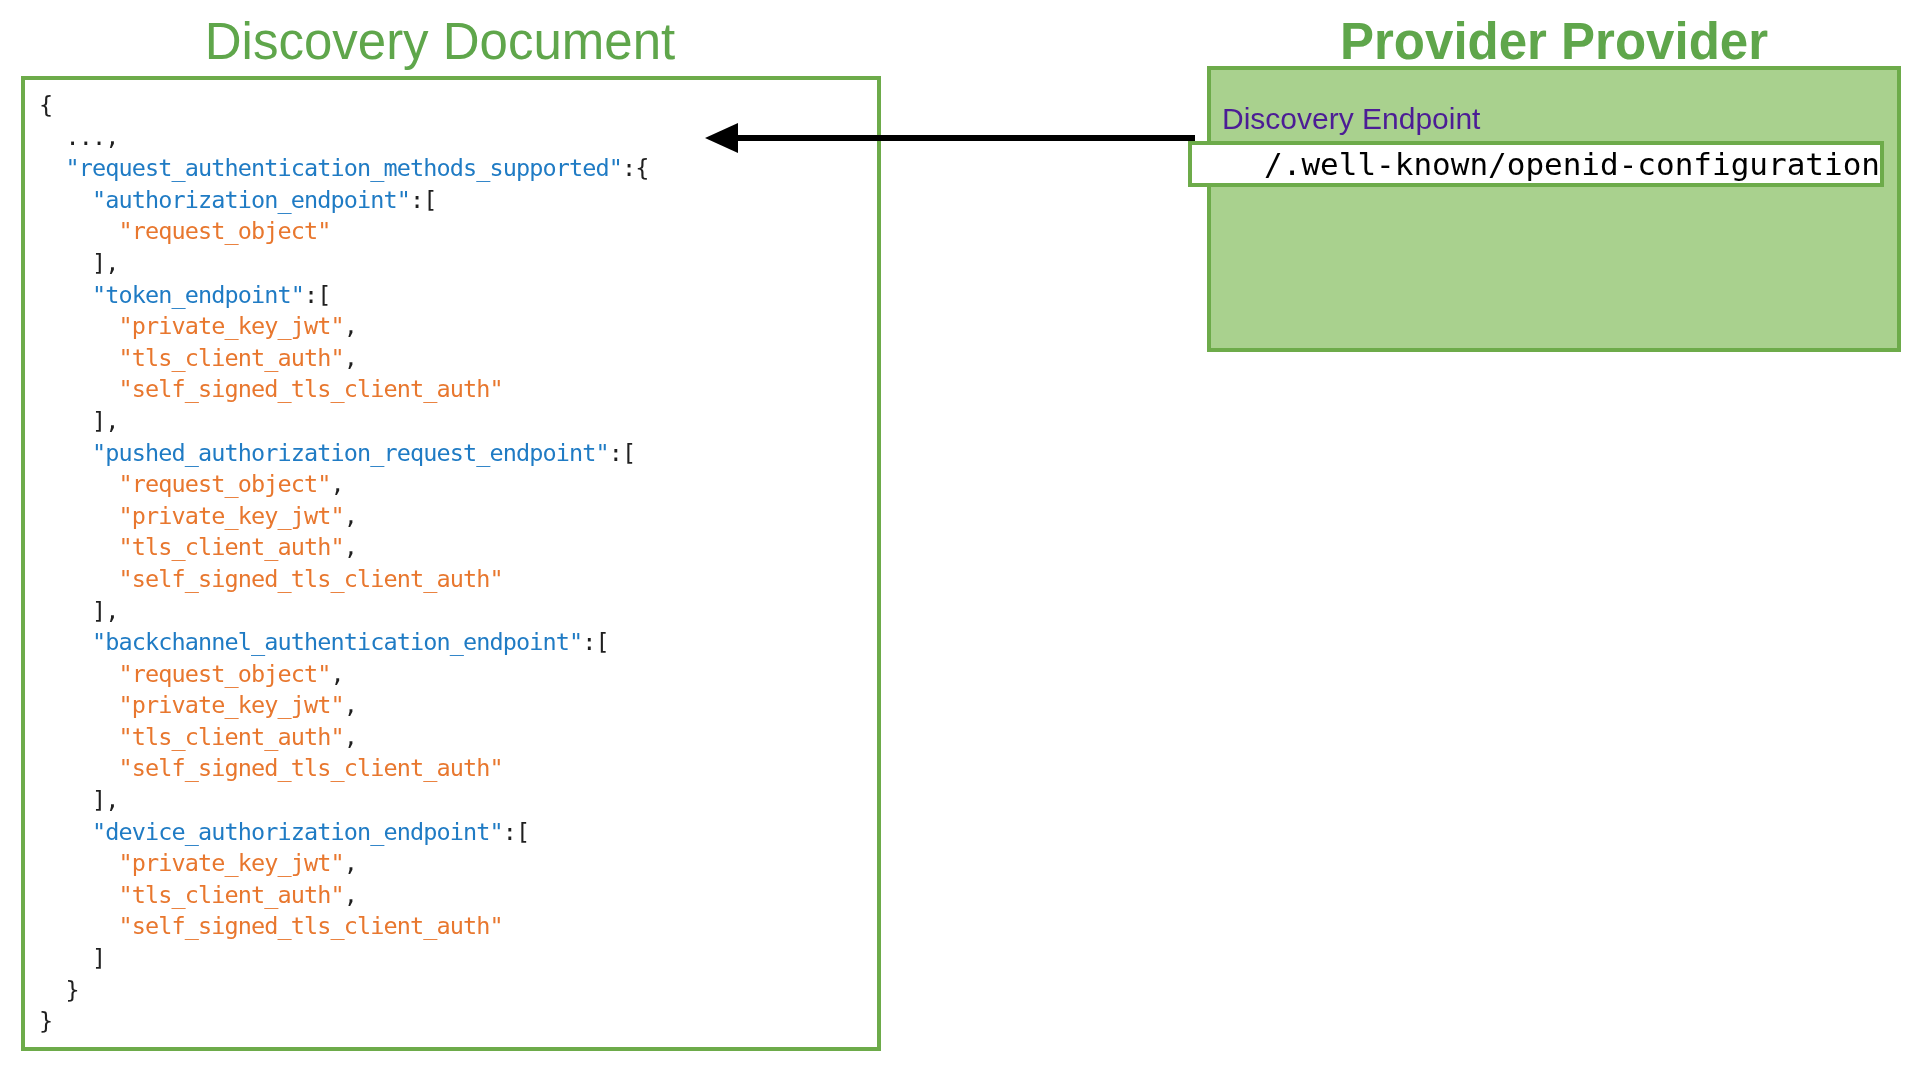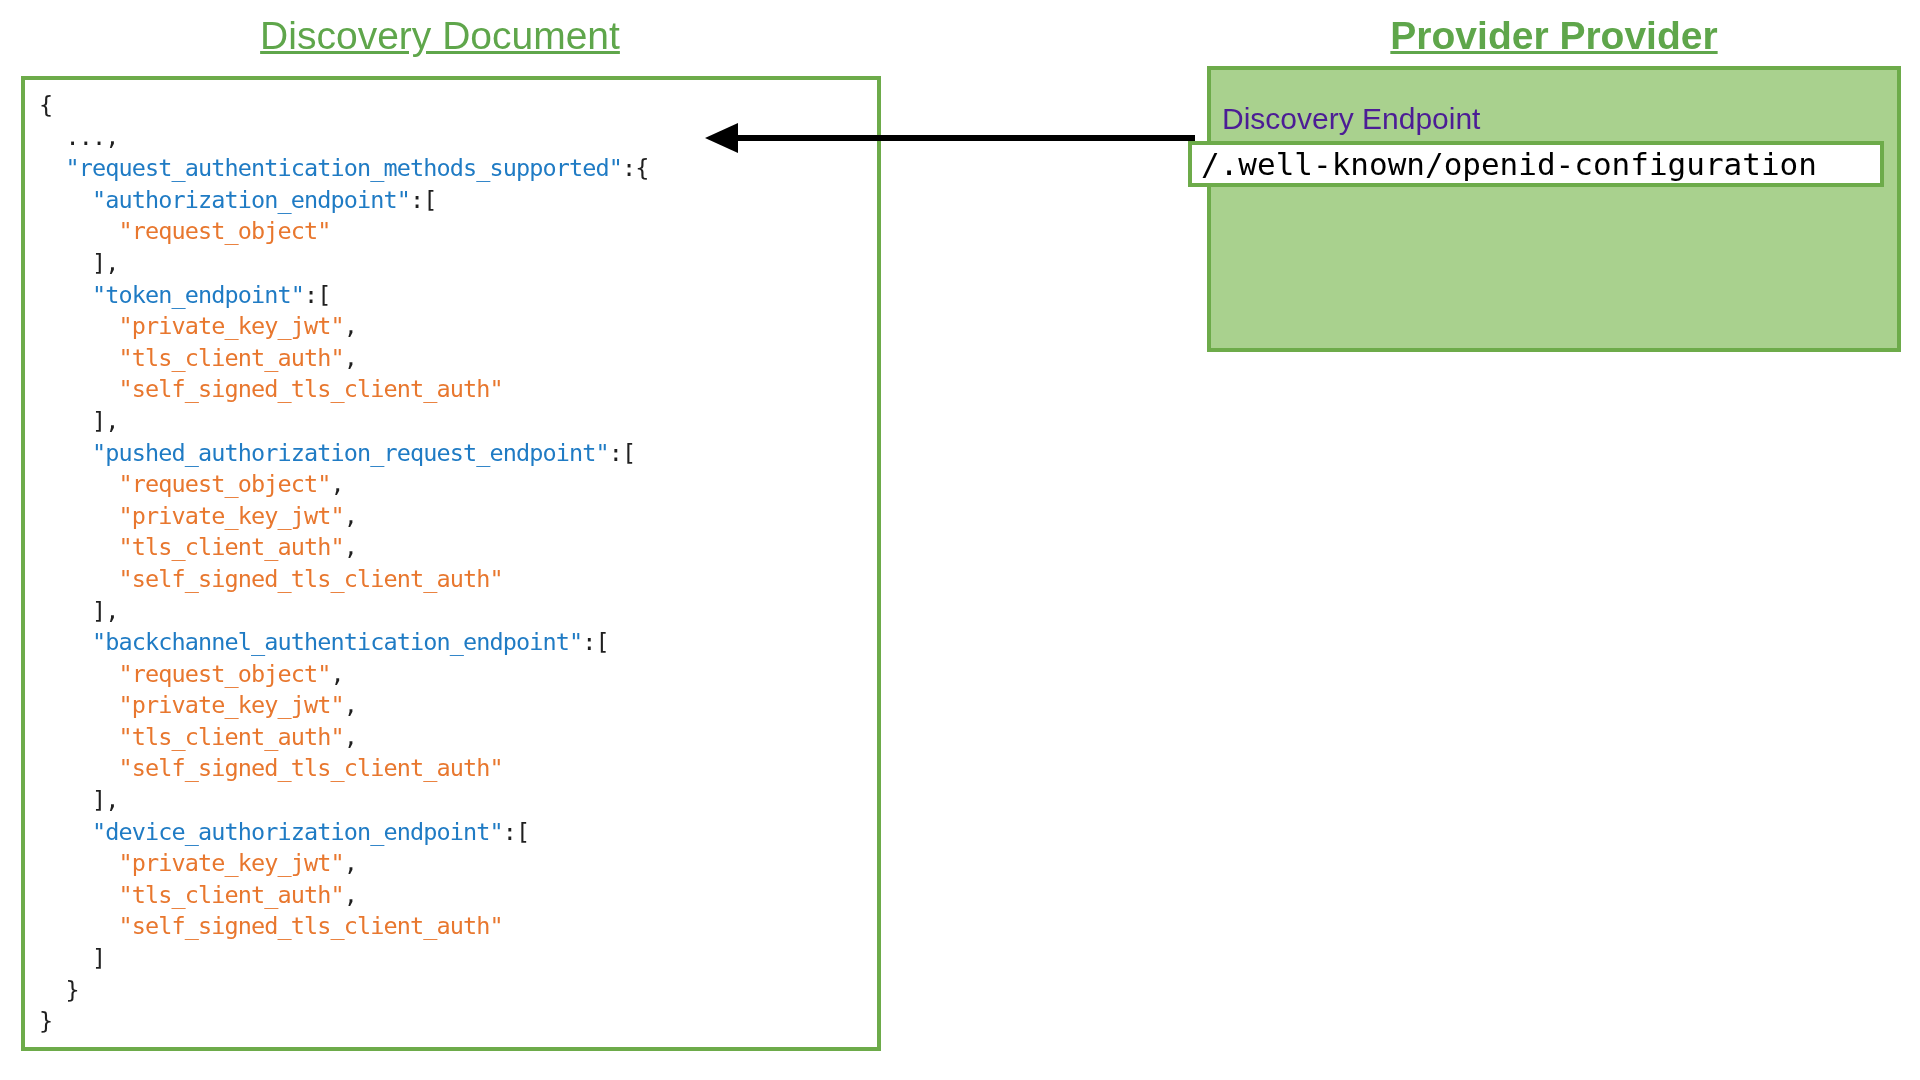--- a/index.html
+++ b/index.html
@@ -13,24 +13,23 @@
     position: relative;
     overflow: hidden;
     font-family: "Liberation Sans", sans-serif;
     -webkit-font-smoothing: antialiased;
   }
 
   
   .title {
     position: absolute;
     color: #5FA64B;
-    font-size: 39px;
+    font-size: 51px;
     line-height: 1;
     white-space: nowrap;
-    text-decoration: underline;
   }
   #title-discovery {
     left: 0;
     top: 16px;
     width: 880px;
     text-align: center;
     font-weight: 400;
   }
   #title-idp {
     left: 1207px;
@@ -93,20 +92,21 @@
     position: absolute;
     left: 1188px;
     top: 141px;
     width: 696px;
     height: 46px;
     box-sizing: border-box;
     background: #ffffff;
     border: 4px solid #6DAB4A;
     display: flex;
     align-items: center;
+    justify-content: flex-end;
   }
   #endpoint-chip-text {
     padding-left: 9px;
     font-family: "DejaVu Sans Mono", "Liberation Mono", monospace;
     font-size: 31px;
     line-height: 1;
     color: #000000;
     white-space: nowrap;
   }
 

